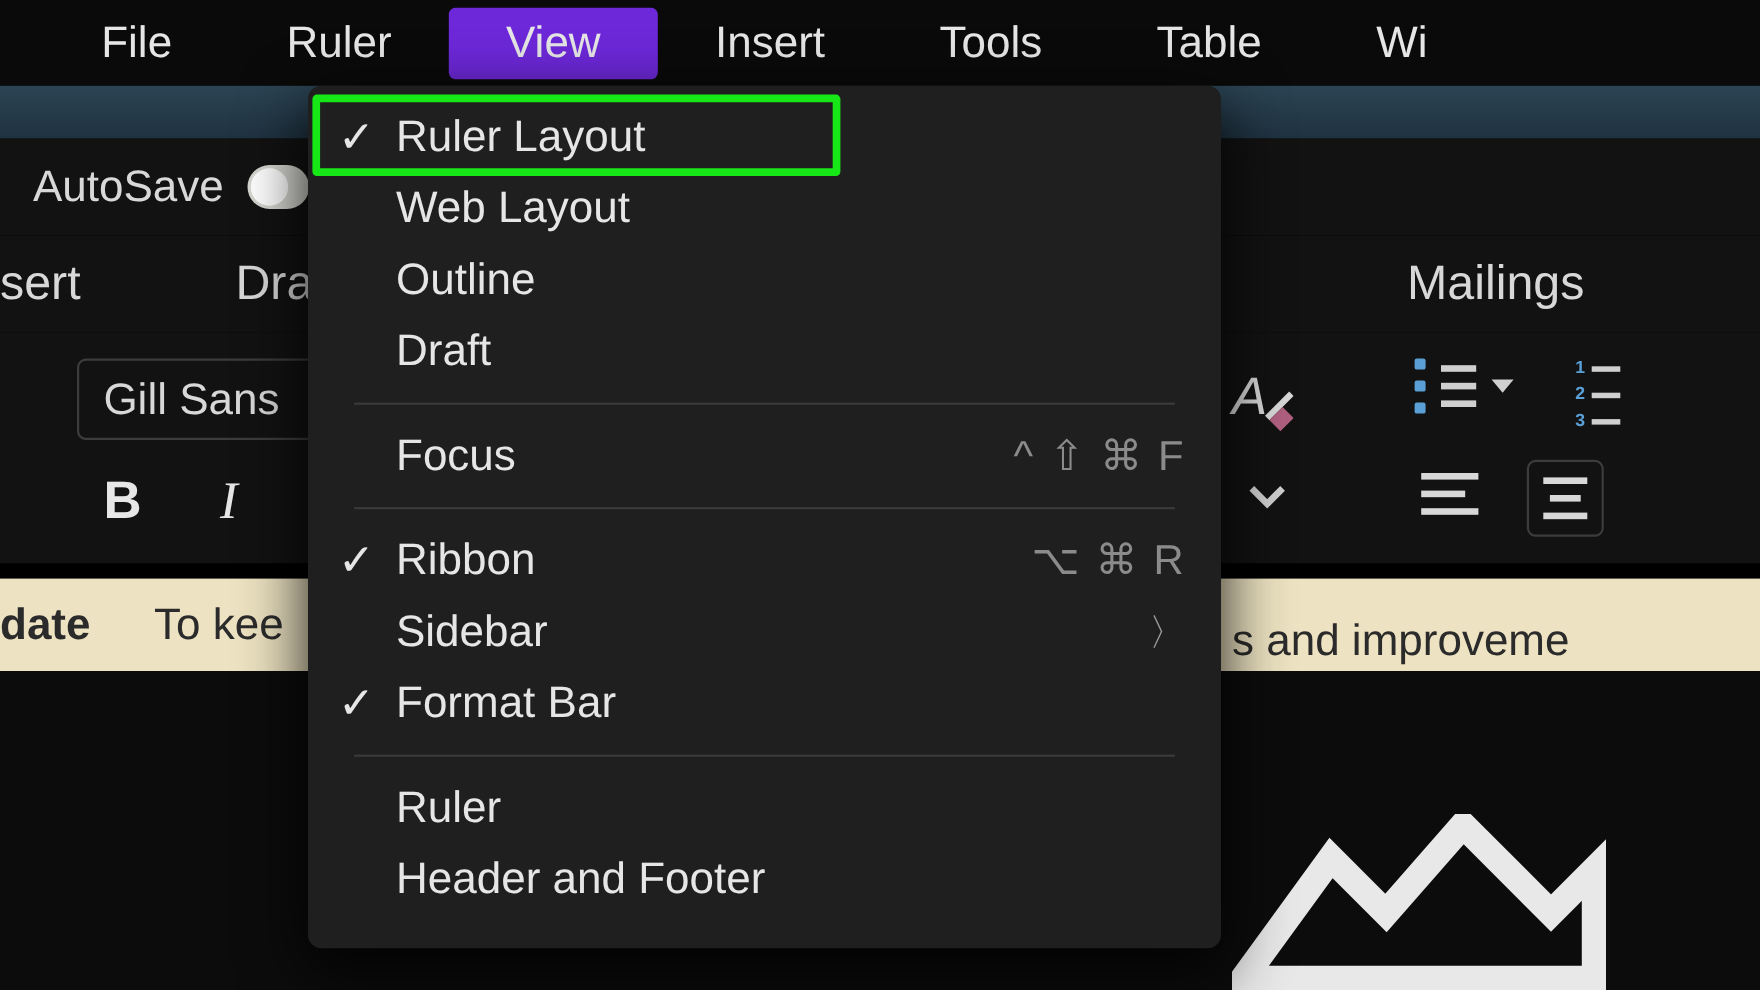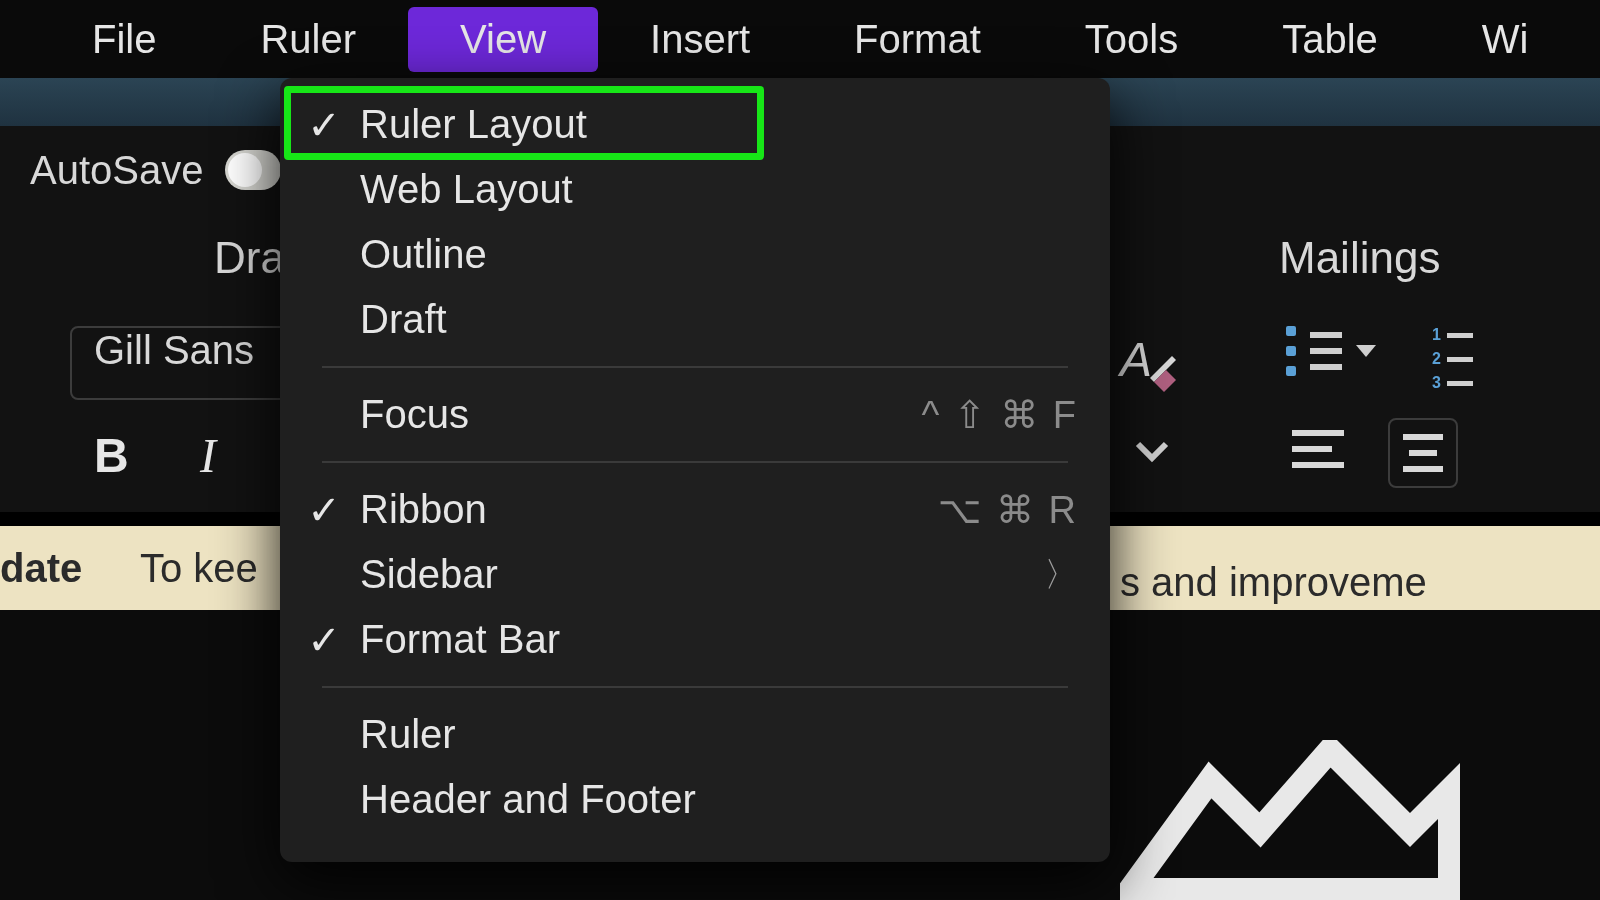--- a/index.html
+++ b/index.html
@@ -88,21 +88,21 @@
     height: 210px;
     background: #121212;
   }
   .font-box {
     position: absolute;
     top: 24px; left: 70px;
     width: 220px; height: 74px;
     border: 2px solid #3c3c3c;
     border-radius: 8px;
     display: flex;
-    align-items: flex-start;
+    align-items: center;
     padding-left: 22px;
     font-size: 40px;
     color: #d8d8d8;
     overflow: hidden;
   }
   .bold-btn {
     position: absolute;
     top: 126px; left: 94px;
     font-size: 48px;
     font-weight: 800;
@@ -246,36 +246,36 @@
   svg { display: block; }
 </style>
 </head>
 <body>
 
 <div class="menubar">
   <div class="menubar-item">File</div>
   <div class="menubar-item">Ruler</div>
   <div class="menubar-item open">View</div>
   <div class="menubar-item">Insert</div>
-  <div class="menubar-item">Format</div>
   <div class="menubar-item">Tools</div>
   <div class="menubar-item">Table</div>
   <div class="menubar-item menubar-last">Wi</div>
 </div>
 
 <div class="strip"></div>
 
 <div class="qat-row">
   <span>AutoSave</span>
   <div class="toggle-pill">
     <div class="toggle-knob"></div>
   </div>
 </div>
 
 <div class="ribbon-tabs">
+  <div class="rt rt-left">sert</div>
   <div class="rt rt-draw">Draw</div>
   <div class="rt rt-mail">Mailings</div>
 </div>
 
 <div class="ribbon-band">
   <div class="font-box">
     <span>Gill Sans</span>
   </div>
   <div class="bold-btn">B</div>
   <div class="italic-btn">I</div>

